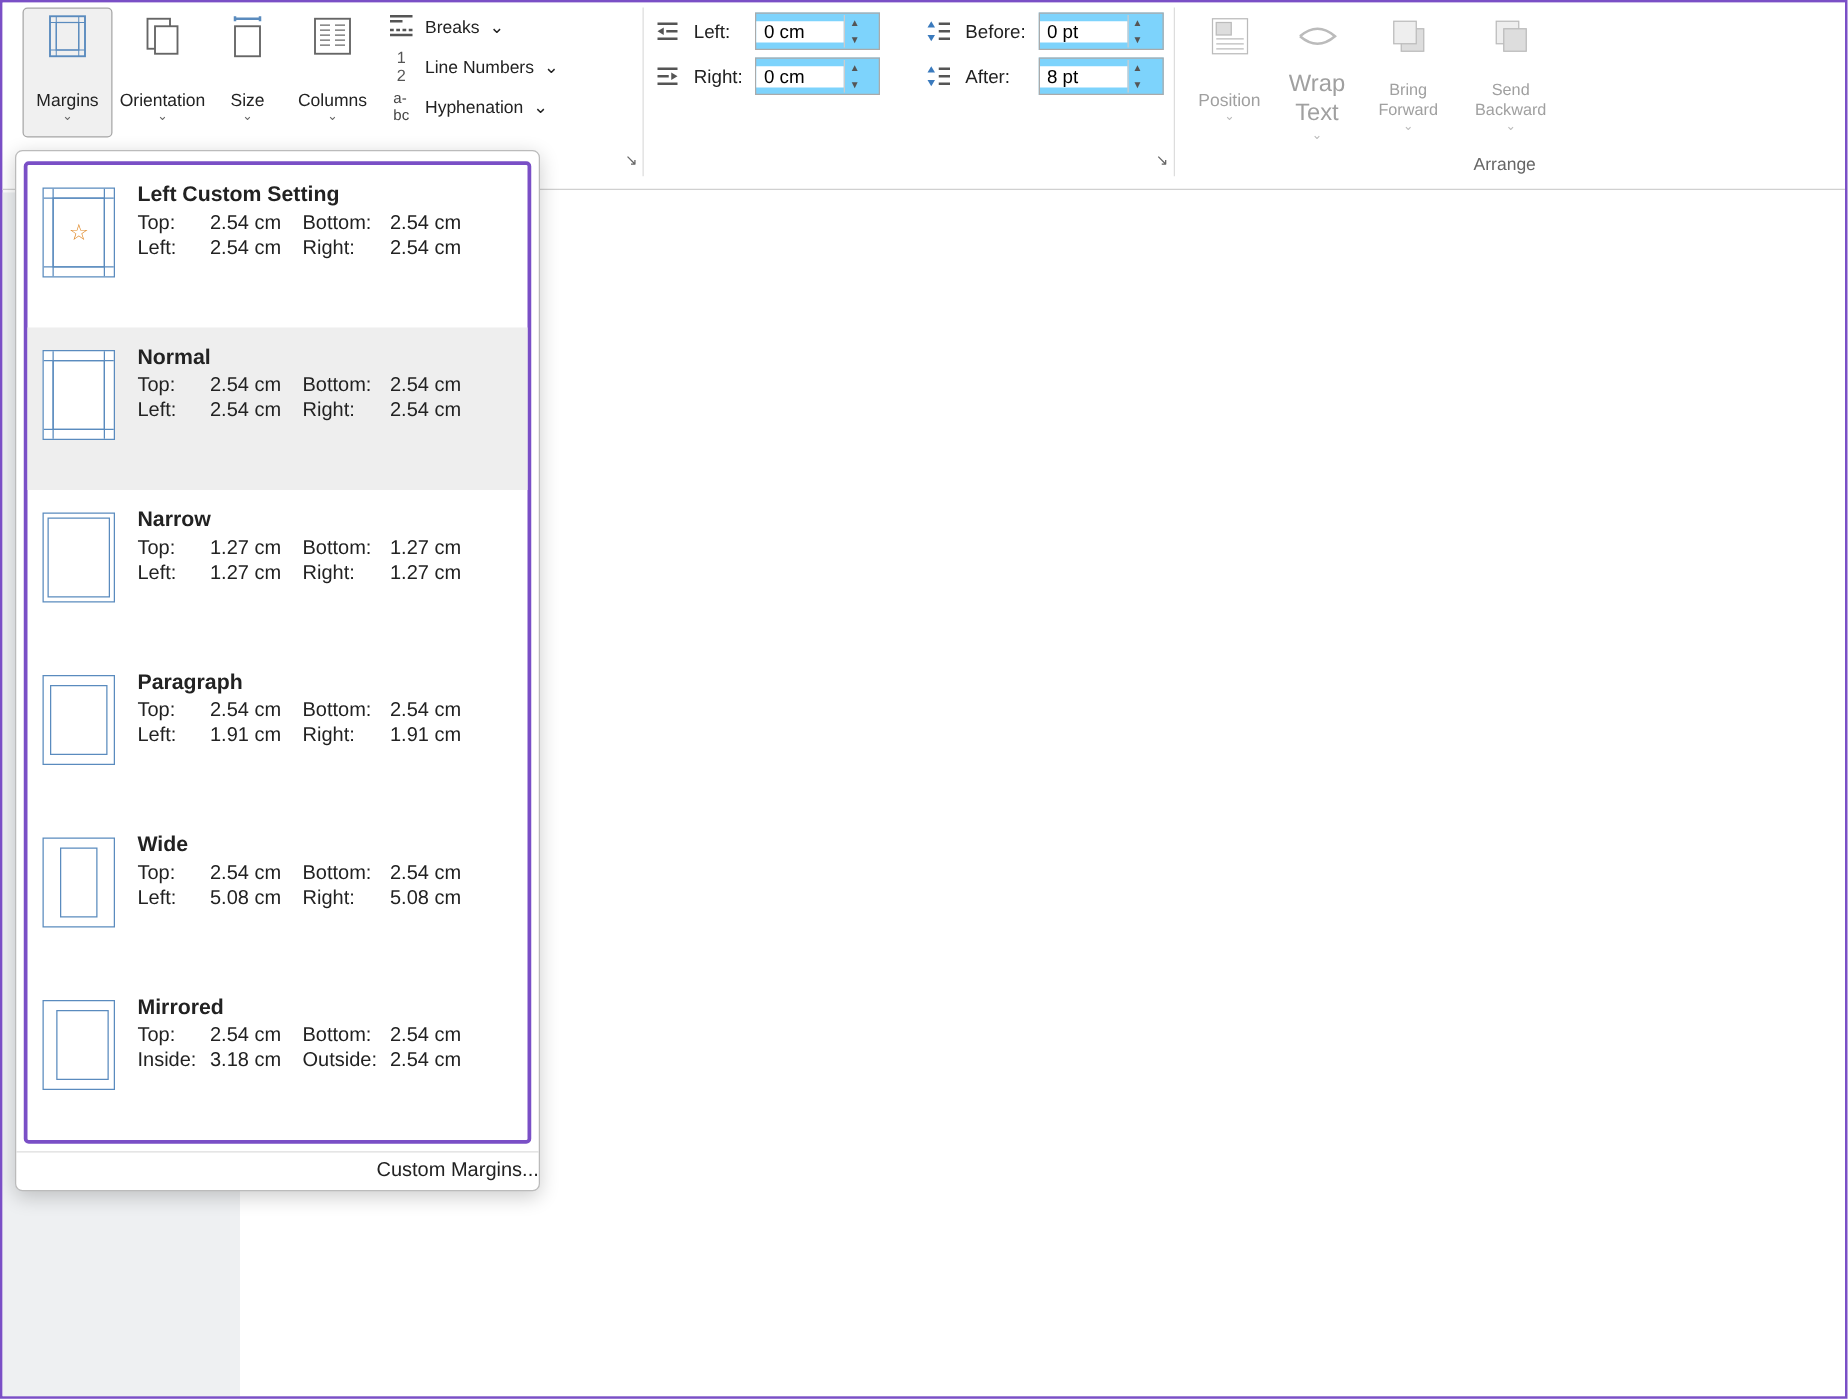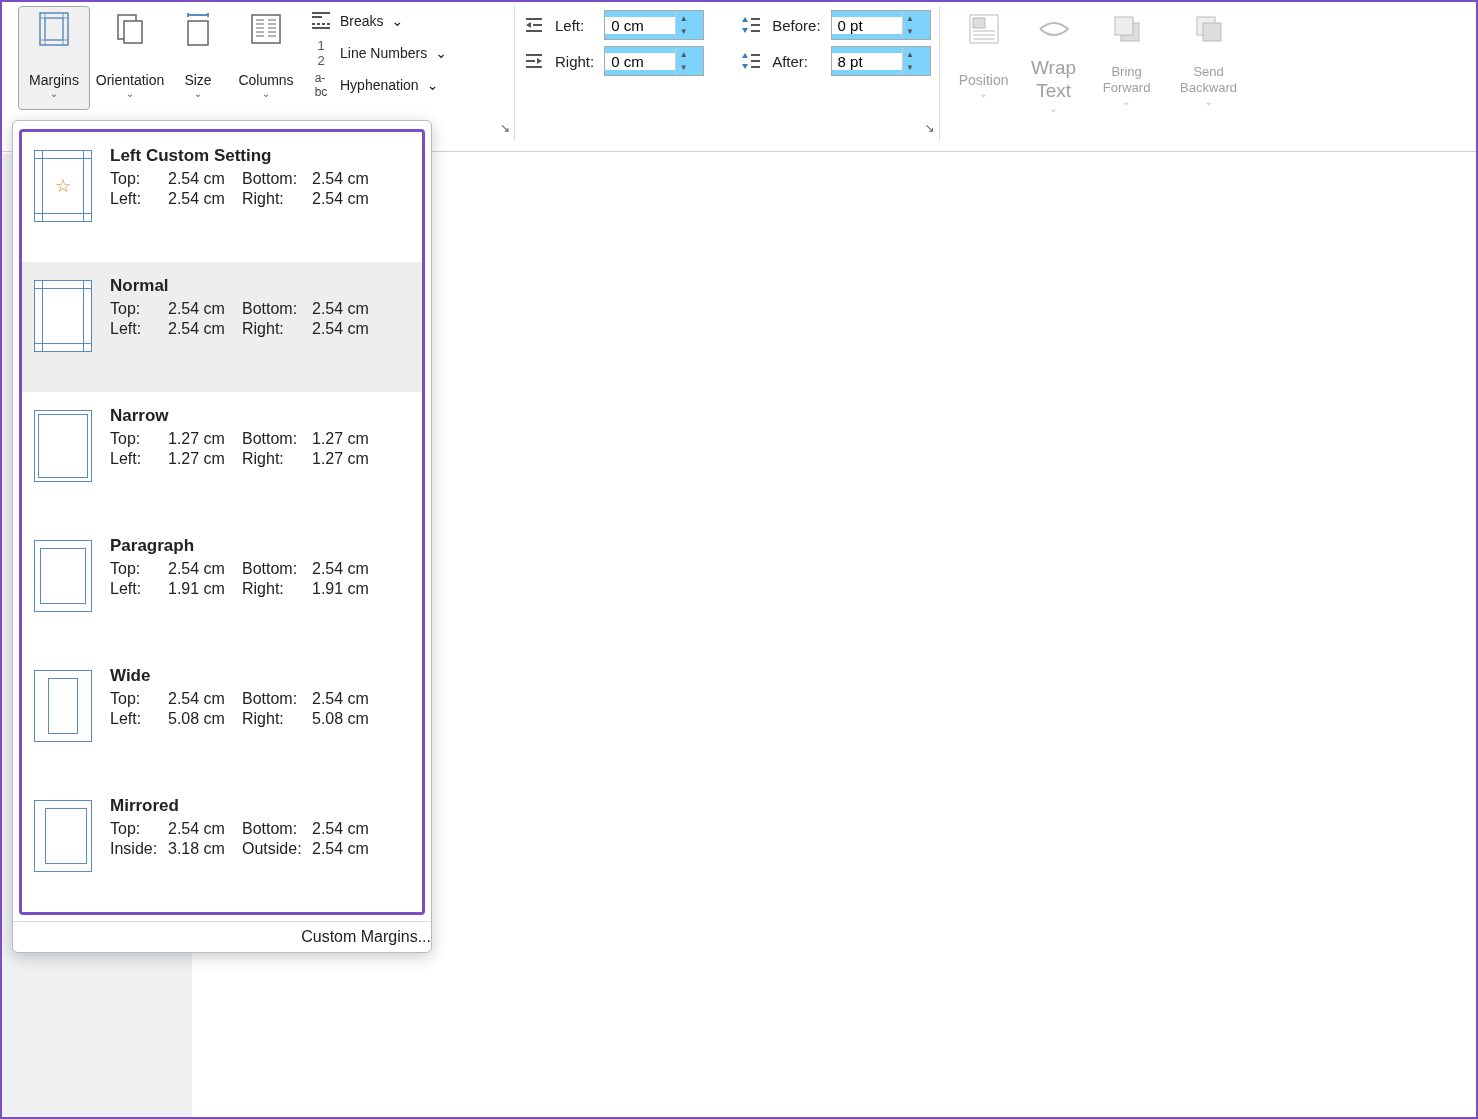--- a/index.html
+++ b/index.html
@@ -276,20 +276,21 @@
               <rect x="6" y="6" width="18" height="18" fill="#eee" stroke="#bbb"></rect>
               <rect x="12" y="12" width="18" height="18" fill="#ddd" stroke="#bbb"></rect>
             </svg>
           </span>
         <span class="lbl">
             <span style="font-size:13px;">Send Backward</span>
             <span class="caret">⌄</span>
           </span>
       </div>
     </div>
+    <div class="group-name">Arrange</div>
   </div>
 </div>
 
 <div class="gutter"></div>
 <div class="doc-area"></div>
 
 <div class="dropdown">
   <div class="dd-list" id="dd-list">
       <div class="dd-item">
         <div class="dd-icon custom">

